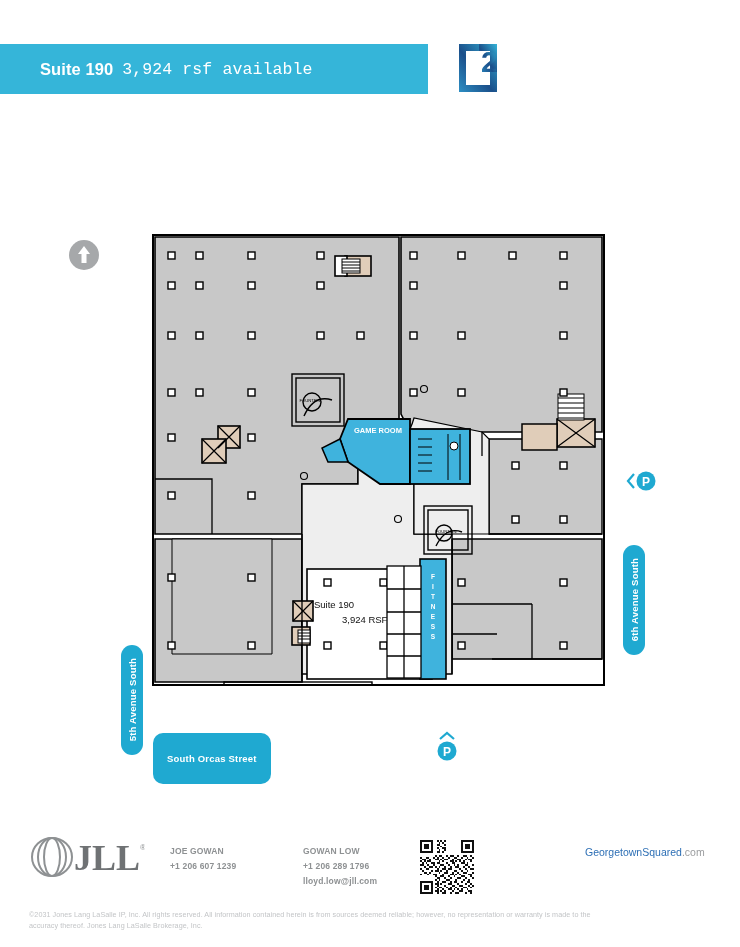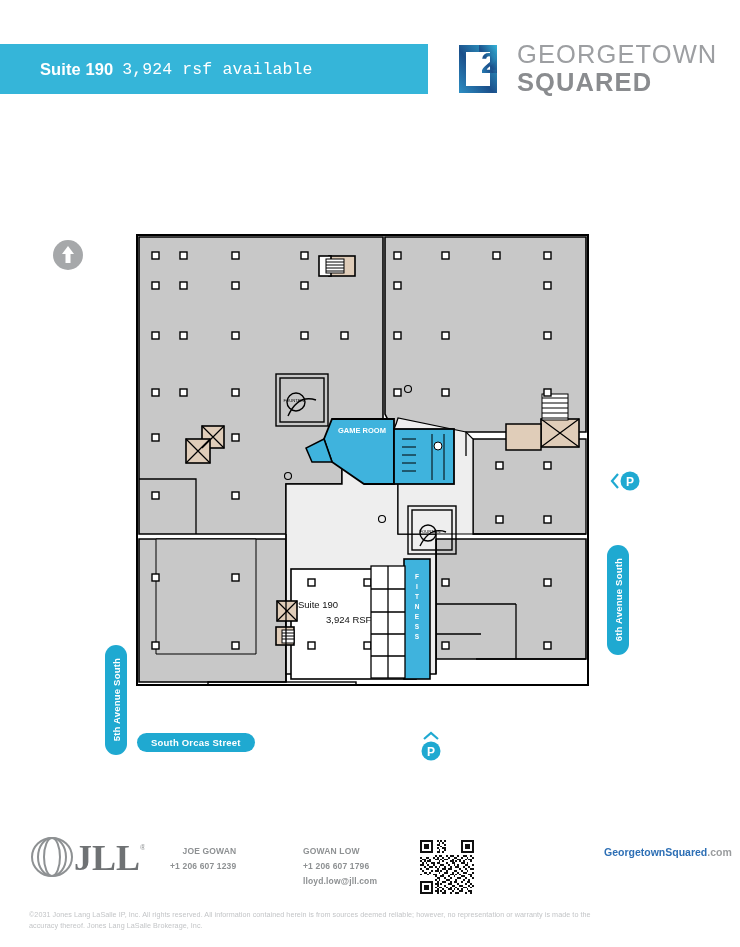--- a/index.html
+++ b/index.html
@@ -43,21 +43,21 @@
   .logo-line1{
     font-size:25.5px;letter-spacing:1.1px;color:#9d9fa2;font-weight:normal;
   }
   .logo-line2{
     font-size:25.5px;letter-spacing:1.1px;color:#8a8c8f;font-weight:bold;
     margin-top:2px;
   }
 
   
   .plan-area{
-    position:absolute;left:0;top:225px;width:632px;height:545px;
+    position:absolute;left:16px;top:225px;width:632px;height:545px;
   }
   .plan-frame{
     position:absolute;left:136px;top:9px;width:453px;height:452px;
   }
   .plan-svg{display:block;}
 
   .north-icon{
     position:absolute;left:52px;top:239px;width:32px;height:32px;
   }
 
@@ -67,45 +67,45 @@
     display:flex;align-items:center;justify-content:center;
     letter-spacing:.2px;
   }
   .pill-v{
     width:22px;border-radius:11px;font-size:9.5px;
   }
   .pill-v span{
     writing-mode:vertical-rl;transform:rotate(180deg);white-space:nowrap;
   }
   .pill-h{
-    height:19px;border-radius:10px;font-size:9.5px;padding:0 14px;
+    height:19px;border-radius:10px;font-size:9.5px;padding:16px 14px;
   }
   .pill-5th{left:105px;top:420px;height:110px;}
   .pill-6th{left:607px;top:545px;height:110px;}
   .pill-orcas{left:137px;top:733px;}
 
   
   .park{
     position:absolute;display:flex;align-items:center;
   }
   .park-right{left:608px;top:470px;}
   .park-bottom{left:419px;top:729px;flex-direction:column;}
 
   
   .footer{position:absolute;left:0;top:818px;width:648px;height:129px;}
   .jll-logo{position:absolute;left:30px;top:18px;}
   .contact{
     position:absolute;color:#8e9193;font-size:8.5px;font-weight:bold;
     line-height:1.75;letter-spacing:.15px;
   }
-  .contact-1{left:170px;top:26px;text-align:right;}
+  .contact-1{left:170px;top:26px;}
   .contact-2{left:303px;top:26px;}
   .qr{position:absolute;left:420px;top:22px;width:54px;height:54px;}
   .website{
-    position:absolute;left:604px;top:28px;font-size:10.5px;font-weight:bold;
+    position:absolute;left:585px;top:28px;font-size:10.5px;
   }
   .website .w-blue{color:#2d6fb5;}
   .website .w-grey{color:#9a9c9e;}
   .disclaimer{
     position:absolute;left:29px;top:91px;width:570px;
     color:#c3c5c7;font-size:7.2px;line-height:1.55;letter-spacing:.05px;
   }
 
   .plan-label{
     position:absolute;font-size:9px;color:#111;font-family:"Liberation Sans",sans-serif;
@@ -128,24 +128,20 @@
           <linearGradient id="lg" x1="0" y1="1" x2="1" y2="0">
             <stop offset="0%" stop-color="#2d8fc4"></stop>
             <stop offset="45%" stop-color="#1b4f8a"></stop>
             <stop offset="100%" stop-color="#35b5d9"></stop>
           </linearGradient>
         </defs>
         <path d="M2 2 H26 V9 H9 V43 H33 V30 H40 V50 H2 Z" fill="url(#lg)"></path>
         <path d="M22 2 H40 V30 H33 V9 H22 Z" fill="url(#lg)"></path>
         <text x="24" y="30" font-family="Liberation Sans, sans-serif" font-size="29" font-weight="bold" fill="url(#lg)">2</text>
       </svg>
-    </div>
-    <div class="logo-text">
-      <span class="logo-line1">GEORGETOWN</span>
-      <span class="logo-line2">SQUARED</span>
     </div>
   </div>
 </div>
 
 <div class="plan-area">
 
   <div class="north-icon" style="top:14px;left:52px;">
     <svg width="32" height="32" viewBox="0 0 32 32">
       <circle cx="16" cy="16" r="15" fill="#a6a8aa"></circle>
       <path d="M16 7 L22 15 H18.5 V24 H13.5 V15 H10 Z" fill="#ffffff"></path>
@@ -364,21 +360,21 @@
     </svg>
   </div>
 
   <div class="contact contact-1">
     <div>JOE GOWAN</div>
     <div>+1 206 607 1239</div>
   </div>
 
   <div class="contact contact-2">
     <div>GOWAN LOW</div>
-    <div>+1 206 607 1796</div>
+    <div>+1 206 289 1796</div>
     <div>lloyd.low@jll.com</div>
   </div>
 
   <div class="qr">
     <svg width="54" height="54" viewBox="0 0 29 29" shape-rendering="crispEdges">
       <rect width="29" height="29" fill="#ffffff"></rect>
       <g fill="#111111">
         <rect x="0" y="0" width="7" height="1"></rect>
           <rect x="0" y="6" width="7" height="1"></rect>
         <rect x="0" y="0" width="1" height="7"></rect>

